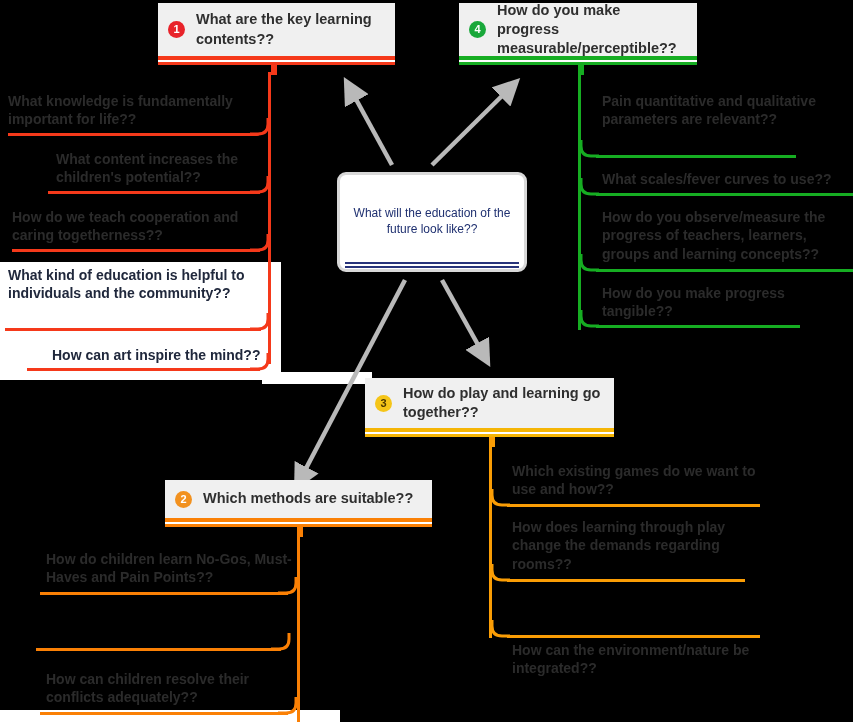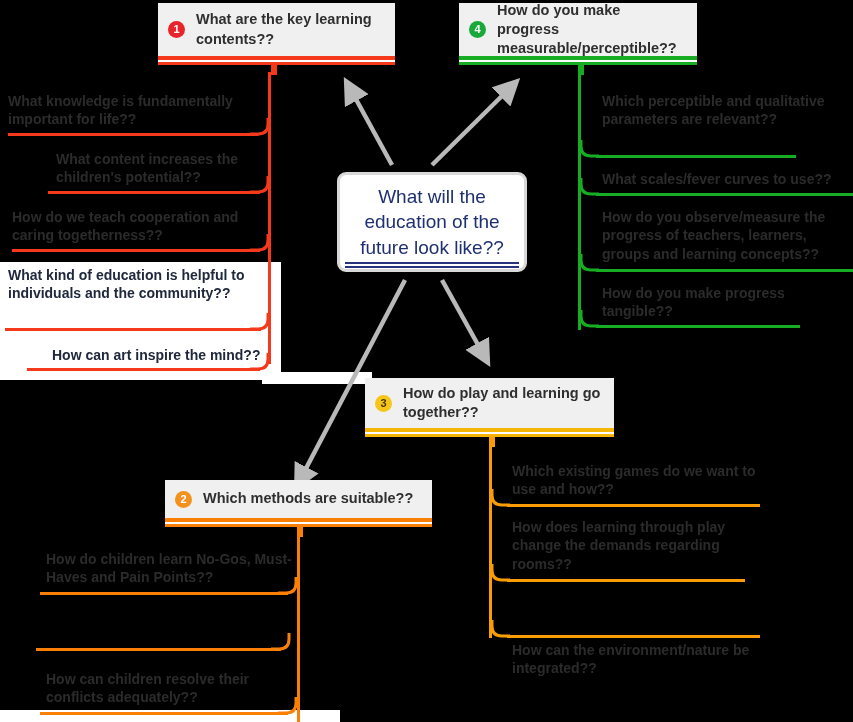--- a/index.html
+++ b/index.html
@@ -17,21 +17,21 @@
   #links{position:absolute;left:0;top:0;width:853px;height:722px;}
 
   
   #center-node{
     position:absolute;left:337px;top:172px;width:190px;height:100px;
     background:#ffffff;border:3px solid #d8d8d8;border-radius:9px;
     box-sizing:border-box;display:flex;align-items:center;justify-content:center;
     text-align:center;
   }
   #center-node .ctext{
-    color:#1f3070;font-size:19px;line-height:1.33;font-weight:400;
+    color:#1f3070;font-size:12px;line-height:1.33;font-weight:400;
     padding:0 12px;
   }
   .center-rule{position:absolute;left:345px;width:174px;height:2px;background:#27337a;}
   .center-rule.a{top:262px;}
   .center-rule.b{top:266px;}
 
   
   .hdr{
     position:absolute;background:#f0f0f0;box-sizing:border-box;
     display:flex;align-items:center;padding:9px 12px 9px 10px;
@@ -150,21 +150,21 @@
   </div>
   <div class="hrule" style="left:459px;top:56px;width:238px;">
     <div class="r1" style="background:#16ad22;"></div>
       <div class="gap"></div>
       <div class="r2" style="background:#16ad22;"></div>
   </div>
   <div class="stub" style="left:578px;top:65px;background:#16ad22;"></div>
   <div class="spine" style="left:578px;top:72px;height:258px;background:#16ad22;"></div>
 
   <div class="sub" style="left:602px;top:92px;width:248px;">
-    <div class="stxt">Which perceptible and qualitative parameters are relevant??</div>
+    <div class="stxt">Pain quantitative and qualitative parameters are relevant??</div>
   </div>
   <div class="underline" style="left:596px;top:155px;width:200px;background:#16ad22;"></div>
   <svg class="elbow" style="position:absolute;left:577px;top:140px;width:22px;height:18px;" viewBox="0 0 22 18">
       <path d="M22,16 L14,16 Q4,16 4,6 L4,0" stroke="#16ad22" stroke-width="3" fill="none"></path>
     </svg>
 
   <div class="sub" style="left:602px;top:170px;width:248px;">
     <div class="stxt">What scales/fever curves to use??</div>
   </div>
   <div class="underline" style="left:596px;top:193px;width:257px;background:#16ad22;"></div>

